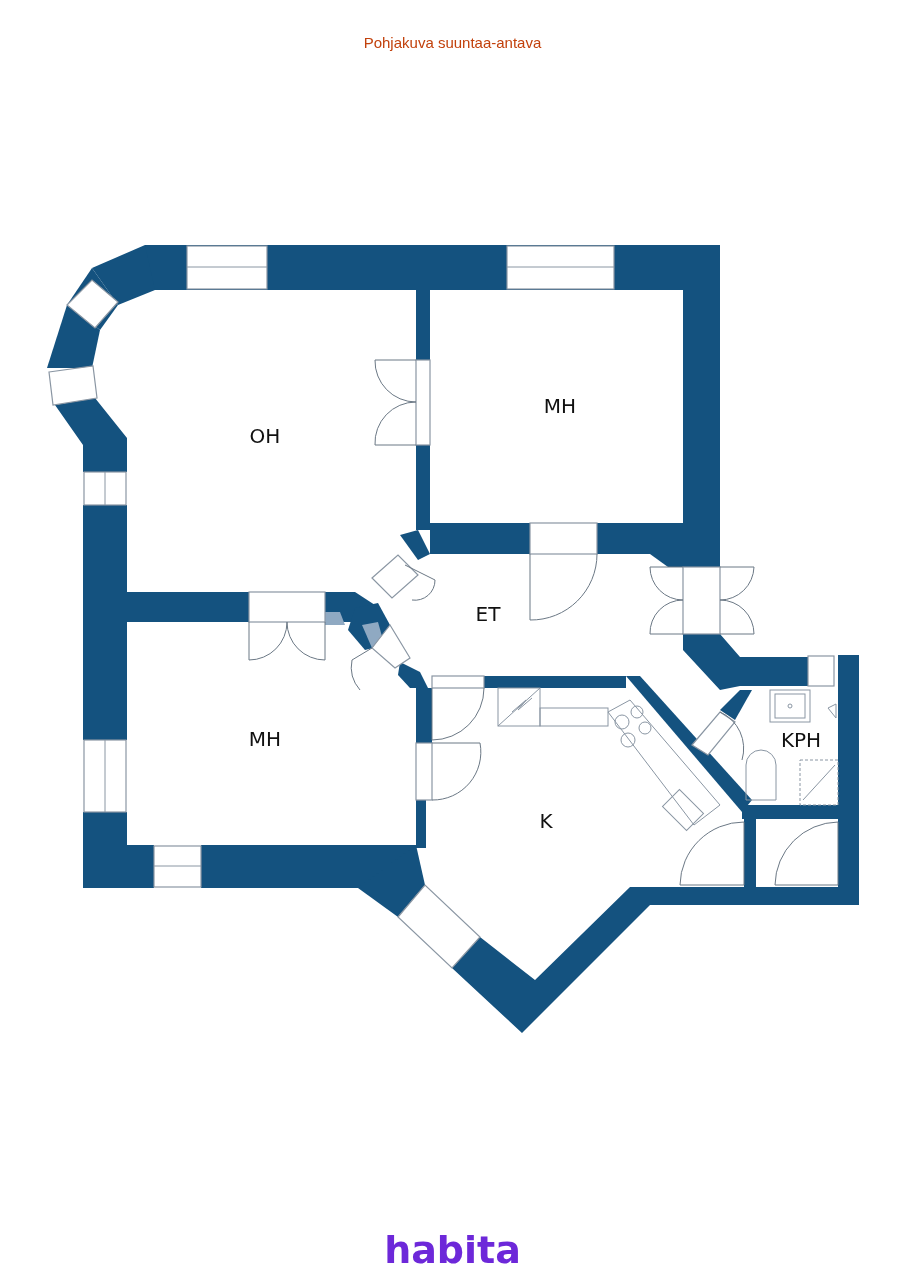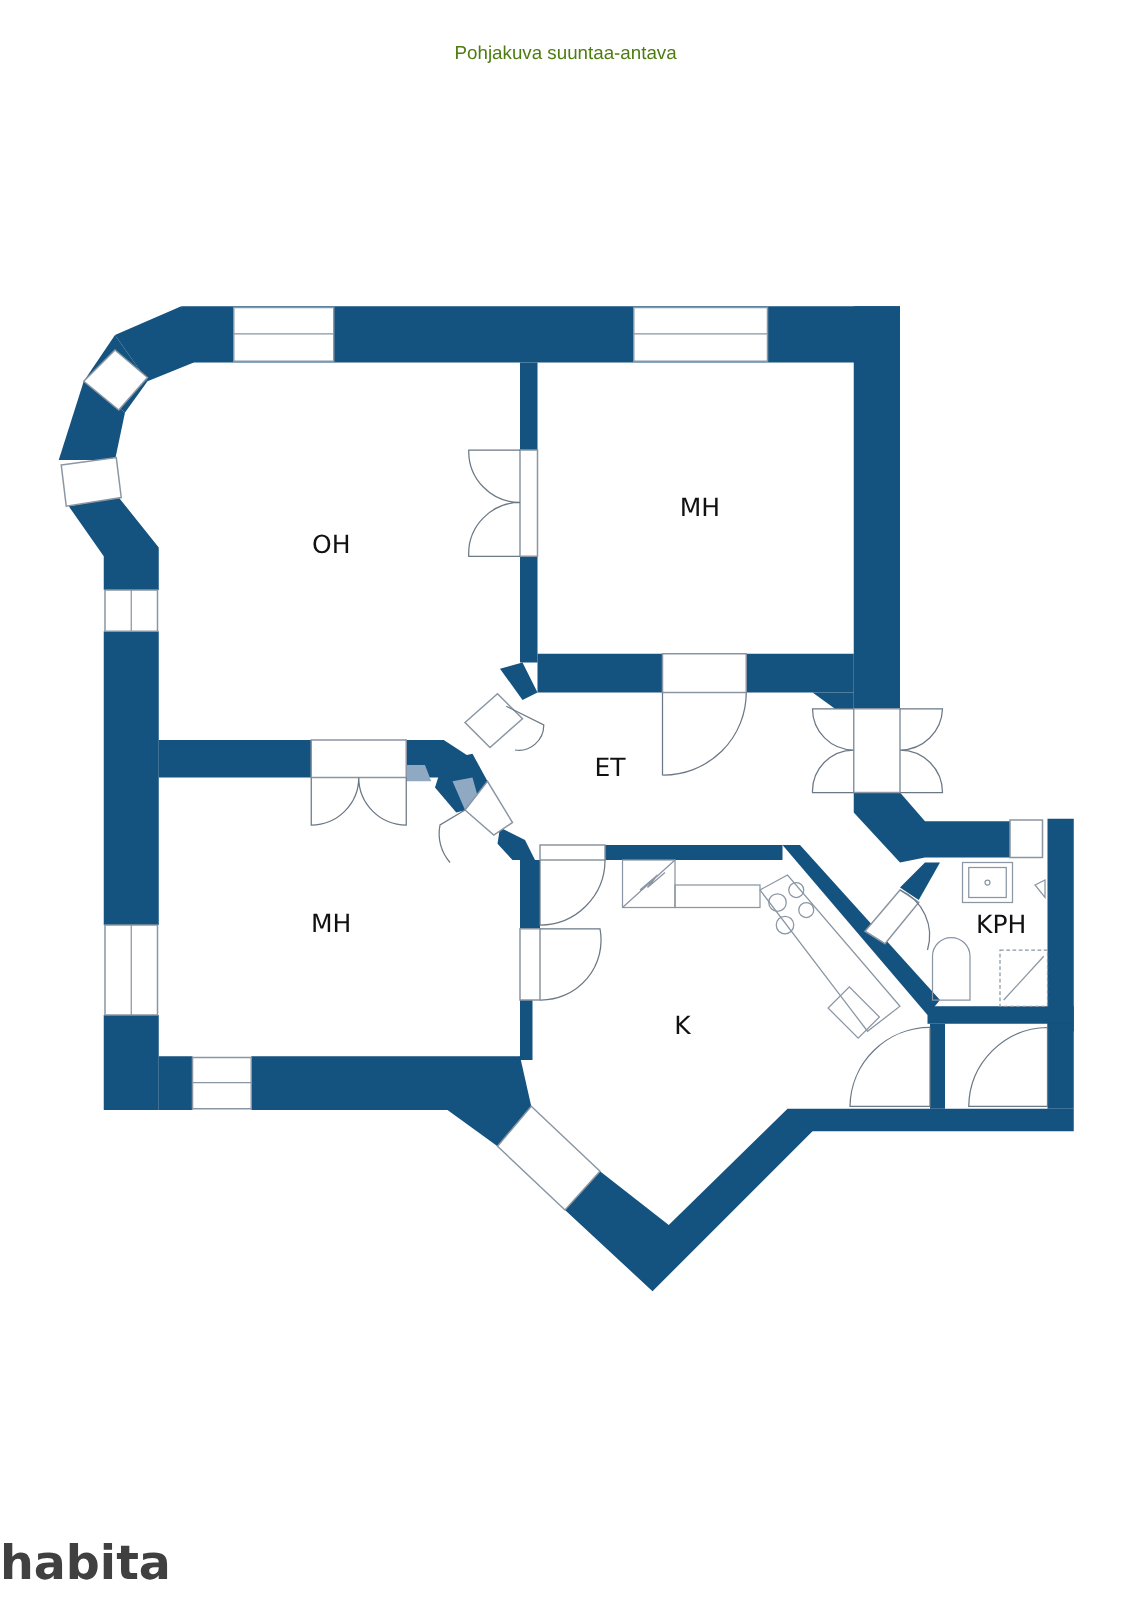--- a/index.html
+++ b/index.html
@@ -1,20 +1,20 @@
 <!DOCTYPE html>
 <html><head>
 <meta charset="utf-8">
 <style>
   html,body{margin:0;padding:0;background:#ffffff;}
   body{width:905px;height:1280px;position:relative;overflow:hidden;font-family:"Liberation Sans",sans-serif;}
-  .caption{position:absolute;top:34px;left:0;width:905px;text-align:center;font-size:15px;color:#4d7c0f;font-family:"Liberation Sans",sans-serif;}
+  .caption{position:absolute;top:34px;left:0;width:905px;text-align:center;font-size:15px;color:#c2410c;font-family:"Liberation Sans",sans-serif;}
   .plan{position:absolute;left:0;top:0;width:905px;height:1280px;}
   .room-label{font-family:"DejaVu Sans",sans-serif;font-size:20px;fill:#111111;text-anchor:middle;dominant-baseline:middle;}
-  .logo{position:absolute;top:1228px;left:0;width:905px;text-align:left;font-family:"DejaVu Sans",sans-serif;font-weight:bold;font-size:38px;color:#404040;letter-spacing:0px;}
+  .logo{position:absolute;top:1228px;left:0;width:905px;text-align:center;font-family:"DejaVu Sans",sans-serif;font-weight:bold;font-size:38px;color:#6d28d9;letter-spacing:0px;}
   .wall{fill:#14527f;}
   .win{fill:#ffffff;stroke:#8a96a3;stroke-width:1.2;}
   .door{fill:none;stroke:#6b7885;stroke-width:1;}
   .fix{fill:none;stroke:#8a96a3;stroke-width:1;}
   .light{fill:#8fa9c2;}
 </style>
 </head>
 <body>
 
 <div class="caption">Pohjakuva suuntaa-antava</div>

